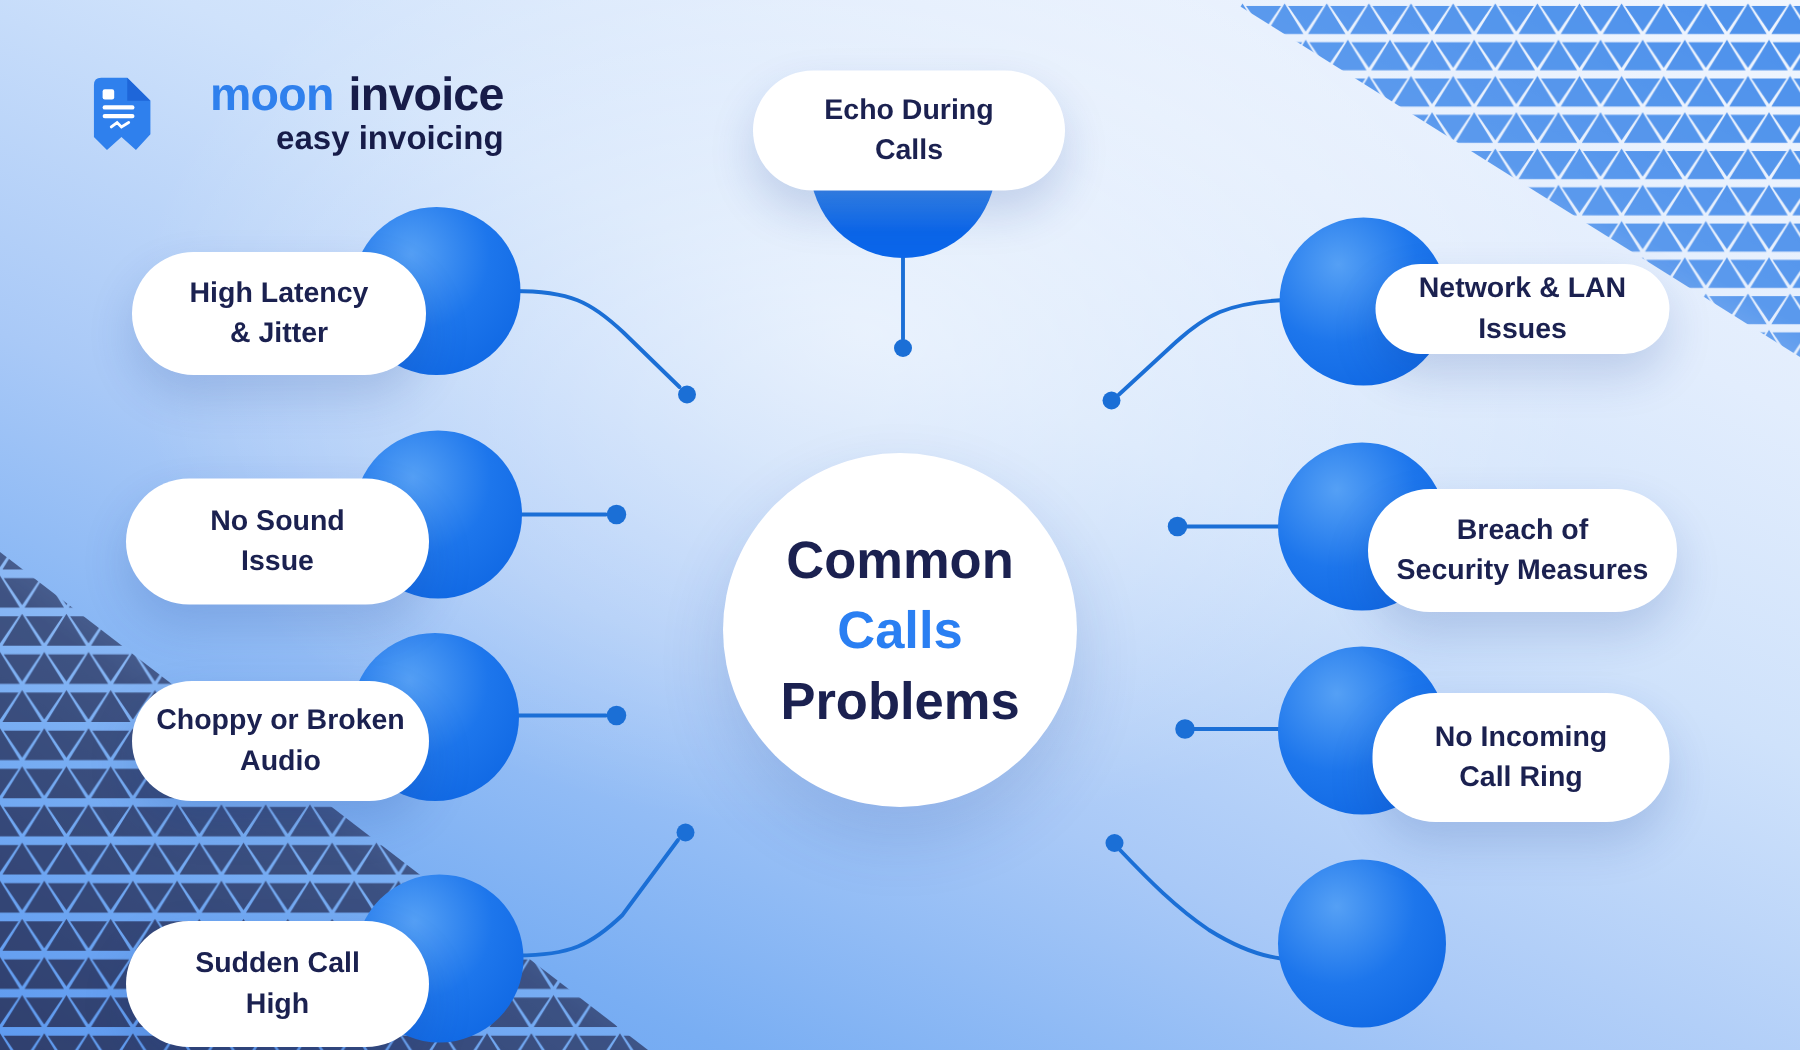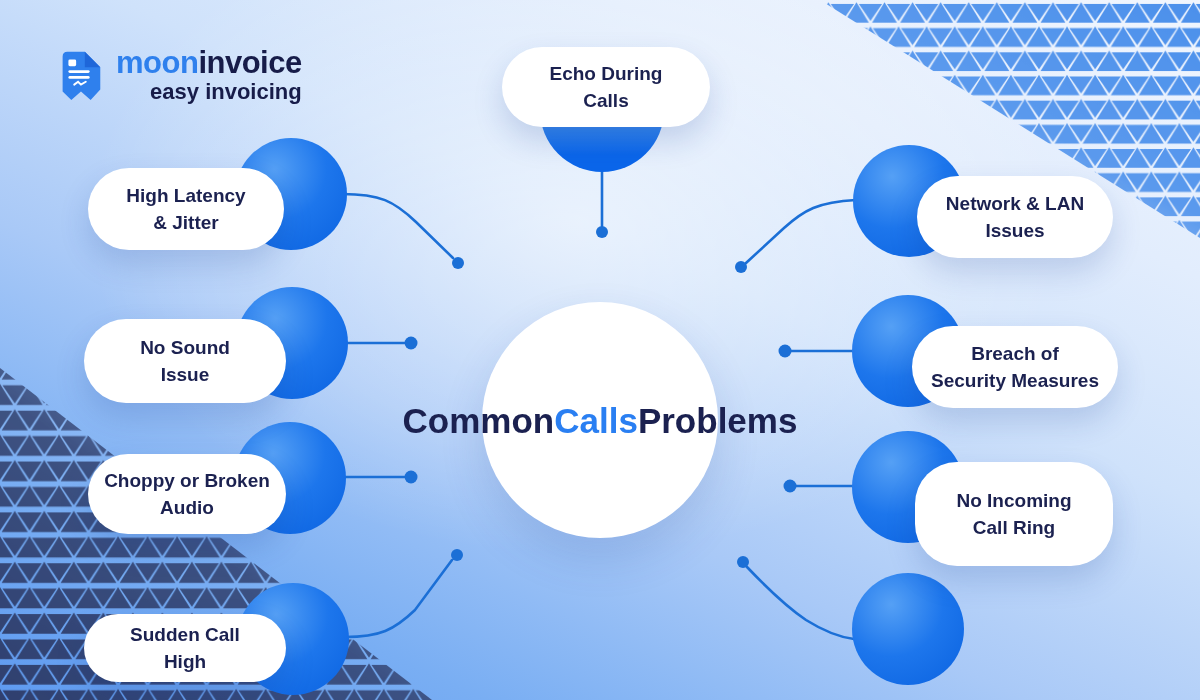--- a/index.html
+++ b/index.html
@@ -23,32 +23,32 @@
   }
   .pill {
     position:absolute; background:#ffffff; border-radius:42px; z-index:3;
     display:flex; flex-direction:column; align-items:center; justify-content:center;
     text-align:center; font-weight:700; font-size:19px; line-height:27px; color:#1b2150;
     box-shadow: 0 14px 30px rgba(23,62,148,0.18);
     margin-top: 16px;
   }
   .center-circle {
     position:absolute; left:482px; top:302px; width:236px; height:236px; border-radius:50%;
-    background:#ffffff; z-index:4; display:flex; flex-direction:row;
+    background:#ffffff; z-index:4; display:flex; flex-direction:column;
     align-items:center; justify-content:center; text-align:left;
     font-weight:700; font-size:35px; line-height:47px; color:#1b2150;
     box-shadow: 0 20px 44px rgba(23,62,148,0.16);
   }
   .center-circle .voip { color:#2a7ff2; }
 
   .logo { position:absolute; left:54px; top:46px; display:flex; align-items:flex-start; z-index:5; }
   .logo .mark { width:52px; height:56px; margin-right:10px; }
   .logo .name { font-size:31px; font-weight:700; letter-spacing:-0.5px; line-height:34px; white-space:nowrap; }
-  .logo .name .blue { color:#2f80ed; }
-  .logo .name .dark { color:#171c49; }
+  .logo .name .blue { color:#2f80ed;margin-left:24px; }
+  .logo .name .dark { color:#171c49;margin-left:10px; }
   .logo .tagline { font-size:22px; font-weight:700; color:#171c49; text-align:right; margin-top:-1px; }
 </style>
 </head>
 <body>
 
 <div class="stage">
 
   <svg class="decor" width="1200" height="700" viewBox="0 0 1200 700">
     <defs>
       <pattern id="triMeshTR" width="36" height="62" patternUnits="userSpaceOnUse" patternTransform="scale(0.78)">
@@ -154,39 +154,39 @@
     <span>Issue</span>
   </div>
 
   <div class="bigcircle" style="left:234px; top:422px;"></div>
   <div class="pill" style="left:88px; top:438px; width:198px; height:80px;">
     <span>Choppy or Broken</span>
     <span>Audio</span>
   </div>
 
   <div class="bigcircle" style="left:237px; top:583px;"></div>
-  <div class="pill" style="left:84px; top:598px; width:202px; height:68px;text-align:right;">
+  <div class="pill" style="left:84px; top:598px; width:202px; height:84px;text-align:right;">
     <span>Sudden Call</span>
     <span>High</span>
   </div>
 
   <div class="bigcircle" style="left:853px; top:145px;"></div>
-  <div class="pill" style="left:917px; top:160px; width:196px; height:82px;">
+  <div class="pill" style="left:917px; top:160px; width:196px; height:60px;">
     <span>Network &amp; LAN</span>
     <span>Issues</span>
   </div>
 
   <div class="bigcircle" style="left:852px; top:295px;"></div>
   <div class="pill" style="left:912px; top:310px; width:206px; height:82px;">
     <span>Breach of</span>
     <span>Security Measures</span>
   </div>
 
   <div class="bigcircle" style="left:852px; top:431px;"></div>
-  <div class="pill" style="left:915px; top:446px; width:198px; height:104px;">
+  <div class="pill" style="left:915px; top:446px; width:198px; height:86px;">
     <span>No Incoming</span>
     <span>Call Ring</span>
   </div>
 
   <div class="bigcircle" style="left:852px; top:573px;"></div>
 
   <div class="center-circle">
     <span>Common</span>
     <span class="voip">Calls</span>
     <span>Problems</span>

